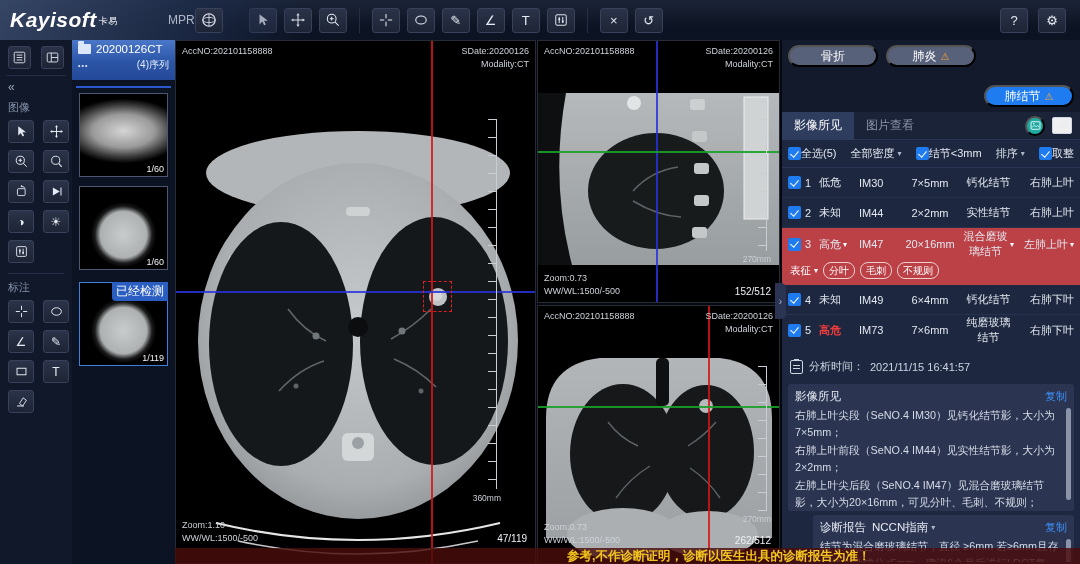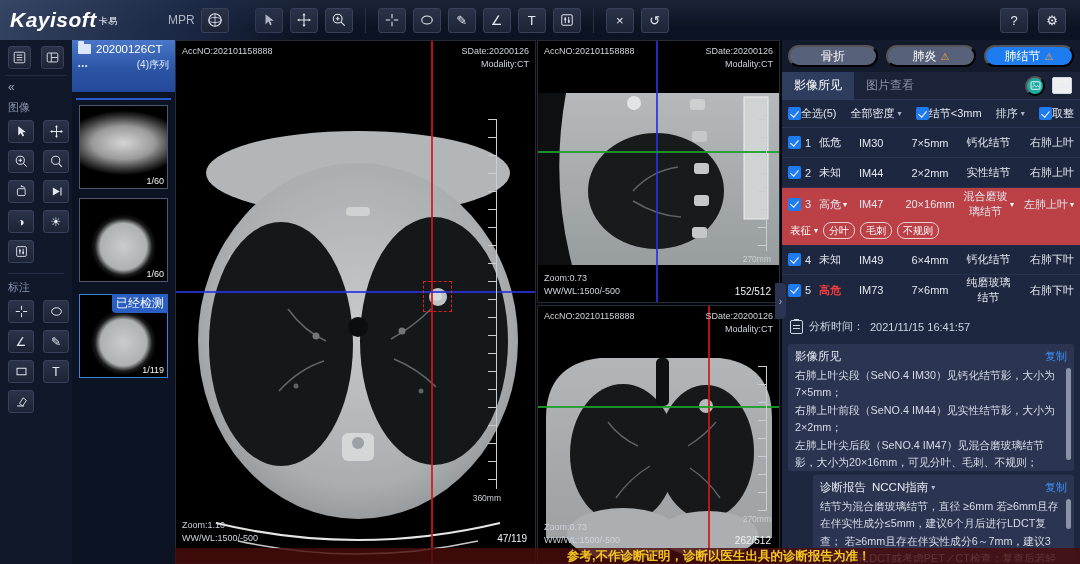--- a/index.html
+++ b/index.html
@@ -9,21 +9,21 @@
 
   
   .topbar { position:absolute; left:0; top:0; width:1080px; height:40px;
     background:linear-gradient(180deg,#1b2437 0%,#0c1322 70%); display:flex; align-items:center; z-index:30; }
   .topbar::before { content:""; position:absolute; left:-30px; top:-34px; width:430px; height:74px;
     background:linear-gradient(100deg,#45587c 0%,#1d2b4a 55%,rgba(0,0,0,0) 78%);
     border-radius:0 0 140px 0; opacity:.75; pointer-events:none; }
   .logo { position:relative; width:168px; padding-left:10px; font-style:italic; font-weight:bold;
     font-size:21px; color:#fff; letter-spacing:.5px; white-space:nowrap; }
   .logo .sub { font-size:9px; font-style:normal; font-weight:normal; margin-left:2px; vertical-align:3px; }
-  .mpr-wrap { display:flex; align-items:center; gap:6px; margin-right:14px; position:relative; }
+  .mpr-wrap { display:flex; align-items:center; margin-right:14px; position:relative; }
   .mpr-label { font-size:12px; color:#aeb6c6; }
   .tbtn { width:28px; height:25px; border-radius:3px; border:1px solid #39415a;
     background:linear-gradient(180deg,#2b3349,#1d2435); display:flex; align-items:center; justify-content:center;
     color:#e6eaf2; font-size:13px; }
   .tgroup { display:flex; gap:7px; padding:0 12px; border-left:1px solid #262e44; align-items:center; }
   .tgroup.first { border-left:none; }
   .topbar .spacer { flex:1; }
   .topbar .right { display:flex; gap:10px; padding-right:14px; }
   .ic { display:block; }
 
@@ -33,21 +33,21 @@
   .rbtn { width:26px; height:23px; border-radius:3px; border:1px solid #39415a;
     background:linear-gradient(180deg,#2b3349,#1d2435); display:flex; align-items:center; justify-content:center;
     color:#e6eaf2; font-size:12px; }
   .collapse { font-size:12px; color:#9aa5bb; padding:4px 2px 2px 2px; }
   .rail-sec { font-size:11px; color:#8794ad; padding:4px 2px 3px 2px; }
   .rail-grid { display:grid; grid-template-columns:26px 26px; gap:7px 9px; padding:2px; }
   .rail-div { border-top:1px solid #232d44; margin:8px 2px 2px 2px; }
 
   
   .thumbs { position:absolute; left:72px; top:40px; bottom:0; width:103px; background:#0c1322; }
-  .series-head { height:52px; background:linear-gradient(180deg,#4a77c9 0%,#2c55a6 55%,#24499a 100%);
+  .series-head { height:40px; background:linear-gradient(180deg,#4a77c9 0%,#2c55a6 55%,#24499a 100%);
     padding:3px 6px 2px 6px; }
   .series-l1 { display:flex; align-items:center; gap:5px; }
   .folder { width:13px; height:10px; background:#dce7fb; border-radius:1px; position:relative; flex:none; }
   .folder::before { content:""; position:absolute; left:0; top:-3px; width:6px; height:3px;
     background:#dce7fb; border-radius:1px 1px 0 0; }
   .series-title { font-size:11.5px; color:#fff; white-space:nowrap; }
   .series-l2 { display:flex; justify-content:space-between; align-items:center; margin-top:3px; }
   .series-dots { font-size:7px; color:#e3ecff; letter-spacing:1px; }
   .series-count { font-size:10px; color:#e3ecff; }
   .thumb { position:relative; width:89px; height:84px; margin:5px auto 0 auto; border:1px solid #4d5870;
@@ -86,21 +86,21 @@
   .handle { position:absolute; left:775px; top:283px; width:11px; height:36px; background:#2b3553;
     border-radius:0 5px 5px 0; z-index:8; display:flex; align-items:center; justify-content:center;
     color:#aeb6c9; font-size:10px; }
 
   
   .panel { position:absolute; left:782px; top:40px; bottom:0; width:298px; background:#1d2840;
     display:flex; flex-direction:column; z-index:5; }
   .modes { display:flex; gap:8px; padding:5px 6px 5px 6px; background:#121a2c; }
   .pill { flex:1; height:22px; border-radius:11px; background:#57617a; color:#fff; font-size:12px;
     display:flex; align-items:center; justify-content:center; gap:4px; }
-  .pill.active { background:#1f7cf0; }
+  .pill.active { background:#1f7cf0;margin-top:40px; }
   .warn { color:#f0a03c; font-size:10px; }
   .ptabs { display:flex; align-items:center; height:28px; background:#1a2338; border-bottom:1px solid #2b3553; }
   .ptab { padding:0 12px; height:28px; display:flex; align-items:center; font-size:12px; color:#8a93a8; }
   .ptab.active { background:#2e3c5e; color:#fff; }
   .ptabs .spacer { flex:1; }
   .circ-ic { width:20px; height:20px; border-radius:50%; background:#1fa9a1; display:flex;
     align-items:center; justify-content:center; margin-right:7px; }
   .twod { width:20px; height:17px; border:1px solid #cfd6e4; border-radius:2px; color:#e6eaf2;
     font-size:8px; display:flex; align-items:center; justify-content:center; margin-right:8px; }
   .filters { display:flex; align-items:center; gap:0; padding:6px 6px; font-size:11px; color:#e3e7ef; }

